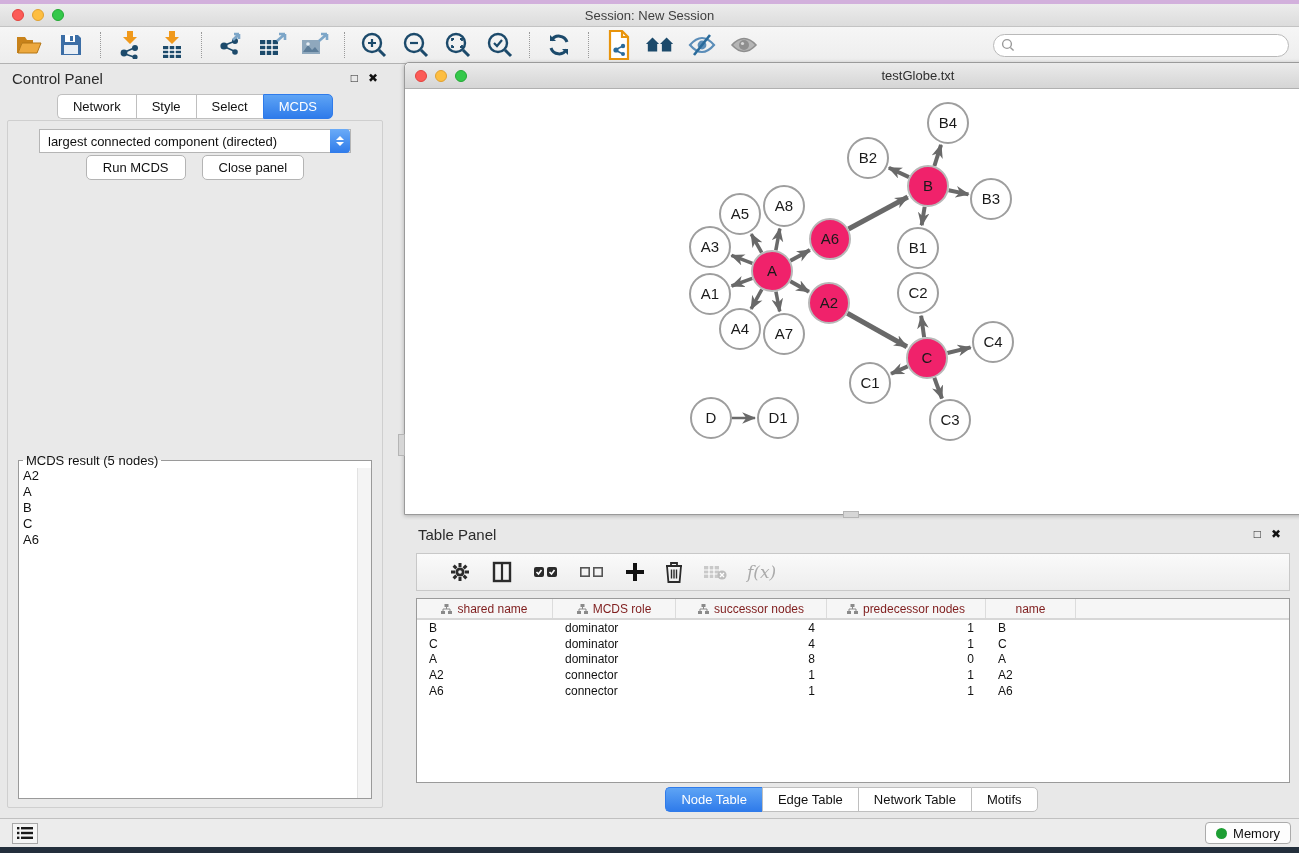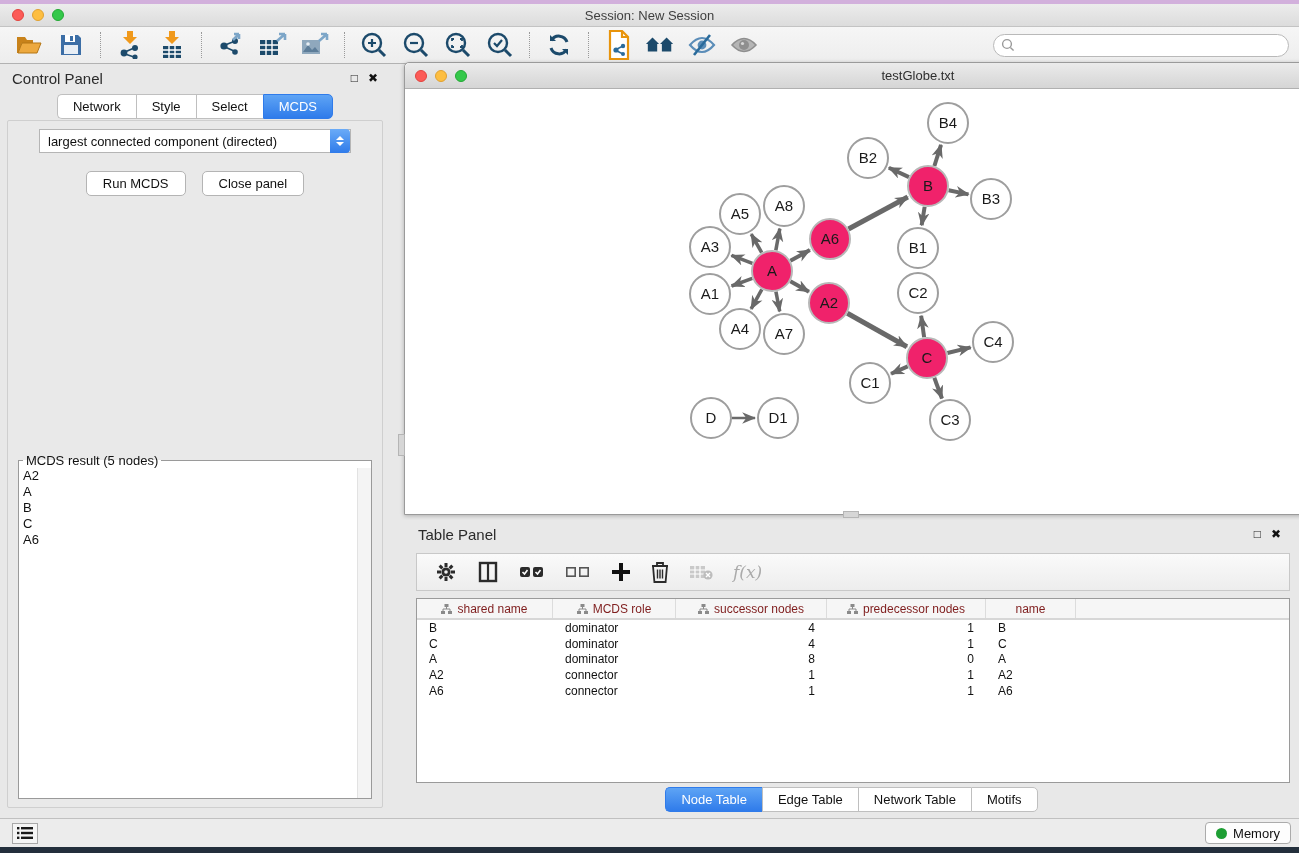--- a/index.html
+++ b/index.html
@@ -51,21 +51,21 @@
   .opt-label { text-align:center; font-size:13px; color:#111; margin-top:22px; }
   .combo { position:relative; margin:8px auto 0; width:312px; height:24px; background:#fff;
     border:1px solid #b5b5b5; border-radius:0; display:flex; align-items:center; cursor:pointer; }
   .combo-text { font-size:13px; color:#111; padding-left:8px; white-space:nowrap; }
   .combo-btn { position:absolute; right:0; top:-1px; width:20px; height:24px;
     background:linear-gradient(#6aabf7,#2f7bea); border-radius:0 4px 4px 0;
     display:flex; flex-direction:column; align-items:center; justify-content:center; gap:2px; }
   .combo-btn i { width:0; height:0; border-left:4px solid transparent; border-right:4px solid transparent; }
   .combo-btn .up { border-bottom:4px solid #fff; }
   .combo-btn .dn { border-top:4px solid #fff; }
-  .btn-row { display:flex; justify-content:center; gap:16px; margin-top:18px; }
+  .btn-row { display:flex; justify-content:center; gap:16px; margin-top:2px; }
   .mac-btn { background:#fff; border:1px solid #b4b4b4; border-radius:5px; padding:4px 16px;
     font-size:13px; color:#111; cursor:pointer; }
 
   fieldset.result-box { position:absolute; left:10px; right:10px; bottom:8px; top:332px;
     background:#fff; border:1px solid #9a9a9a; }
   fieldset.result-box legend { font-size:13px; color:#111; margin-left:4px; padding:0 3px; }
   .result-list { position:absolute; inset:0 14px 0 4px; overflow:hidden; }
   .result-item { font-size:13px; color:#111; line-height:16px; cursor:default; }
   .vscroll { position:absolute; top:0; right:0; bottom:0; width:14px; background:#f4f4f4; border-left:1px solid #e2e2e2; }
 
@@ -82,21 +82,21 @@
     background:repeating-linear-gradient(135deg,transparent 0 2px,#b5b5b5 2px 3px); }
   .split-handle-left { position:absolute; top:371px; left:-7px; width:7px; height:22px;
     background:#d6d6d6; border:1px solid #b5b5b5; }
   .split-handle-bottom { position:absolute; bottom:-4px; left:438px; width:16px; height:7px;
     background:#d6d6d6; border:1px solid #b5b5b5; }
 
   
   .table-panel { position:absolute; top:520px; left:404px; width:895px; height:295px; background:#e8e8e8; }
   .tp-toolbar { position:absolute; top:33px; left:12px; right:9px; height:38px;
     background:linear-gradient(#fafafa,#ededed); border:1px solid #c8c8c8;
-    display:flex; align-items:center; gap:20px; padding-left:18px; }
+    display:flex; align-items:center; gap:20px; padding-left:32px; }
   .tp-ico { display:flex; align-items:center; justify-content:center; cursor:pointer; }
   .fx-label { font-family:"DejaVu Serif", serif; font-style:italic; font-size:17px; color:#aaa; }
 
   .data-table { position:absolute; top:78px; left:12px; right:9px; bottom:32px;
     background:#fff; border:1px solid #9a9a9a; overflow:hidden; }
   .dt-header { display:flex; height:21px; background:#f6f6f6; border-bottom:2px solid #d7d7d7; }
   .dt-hcell { display:flex; align-items:center; justify-content:center; gap:5px;
     font-size:12px; color:#7f1d1d; border-right:1px solid #dcdcdc; cursor:pointer; }
   .dt-row { display:flex; height:15.8px; align-items:center; cursor:default; }
   .dt-cell { font-size:12px; color:#111; padding:0 12px; white-space:nowrap; }

